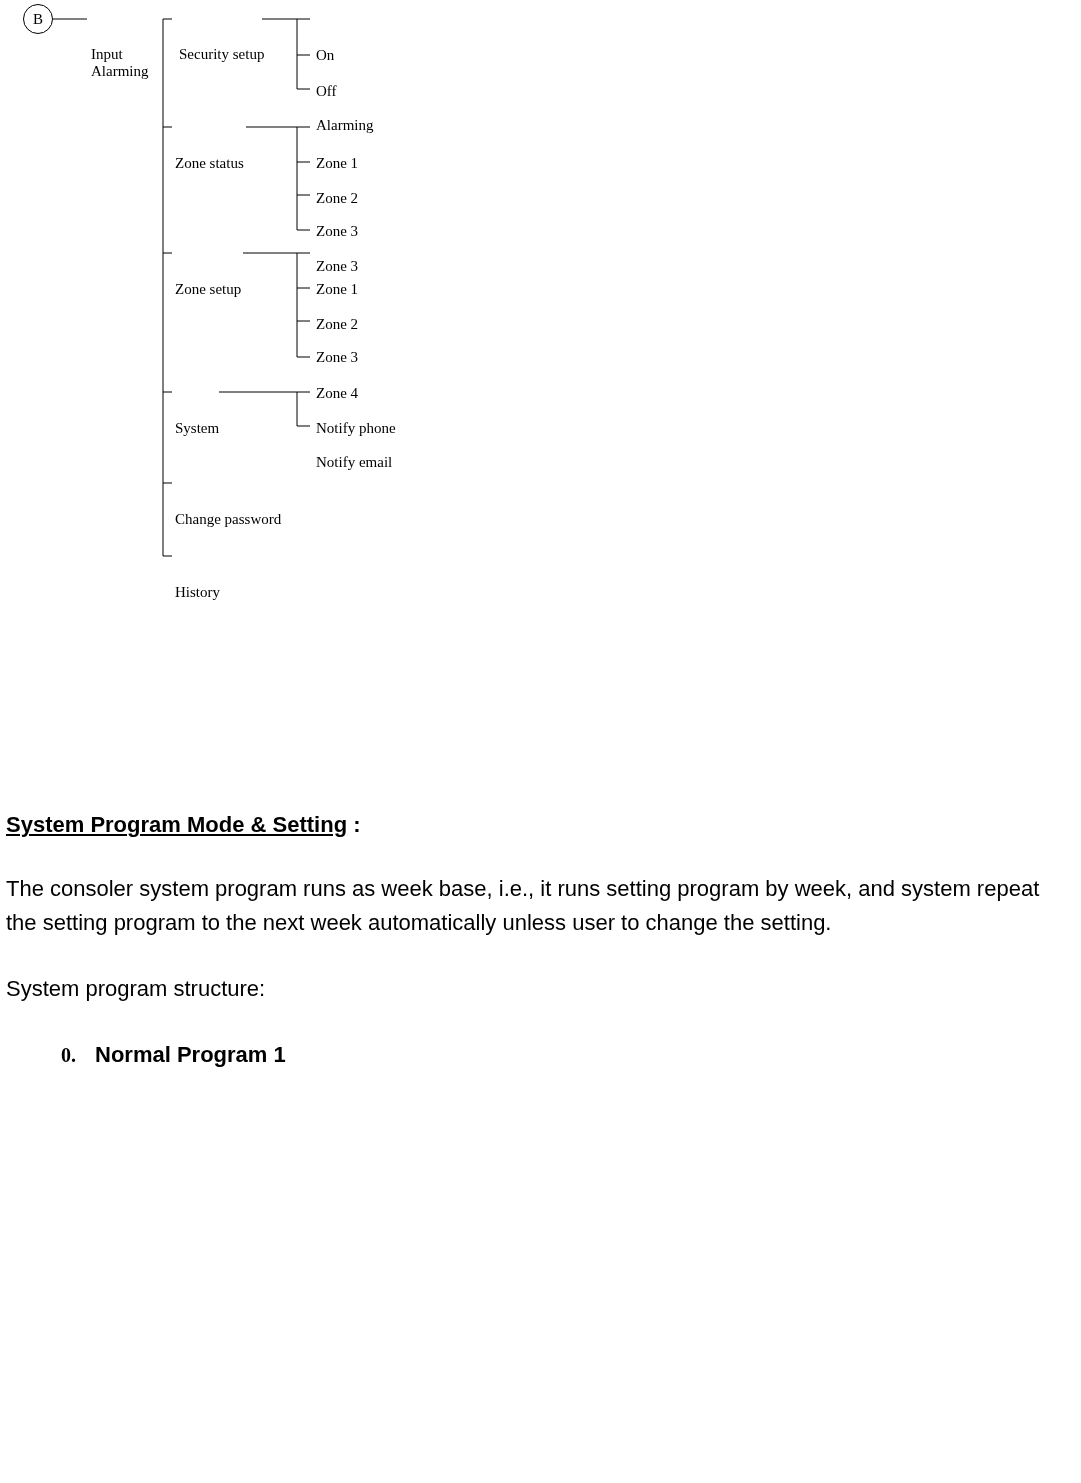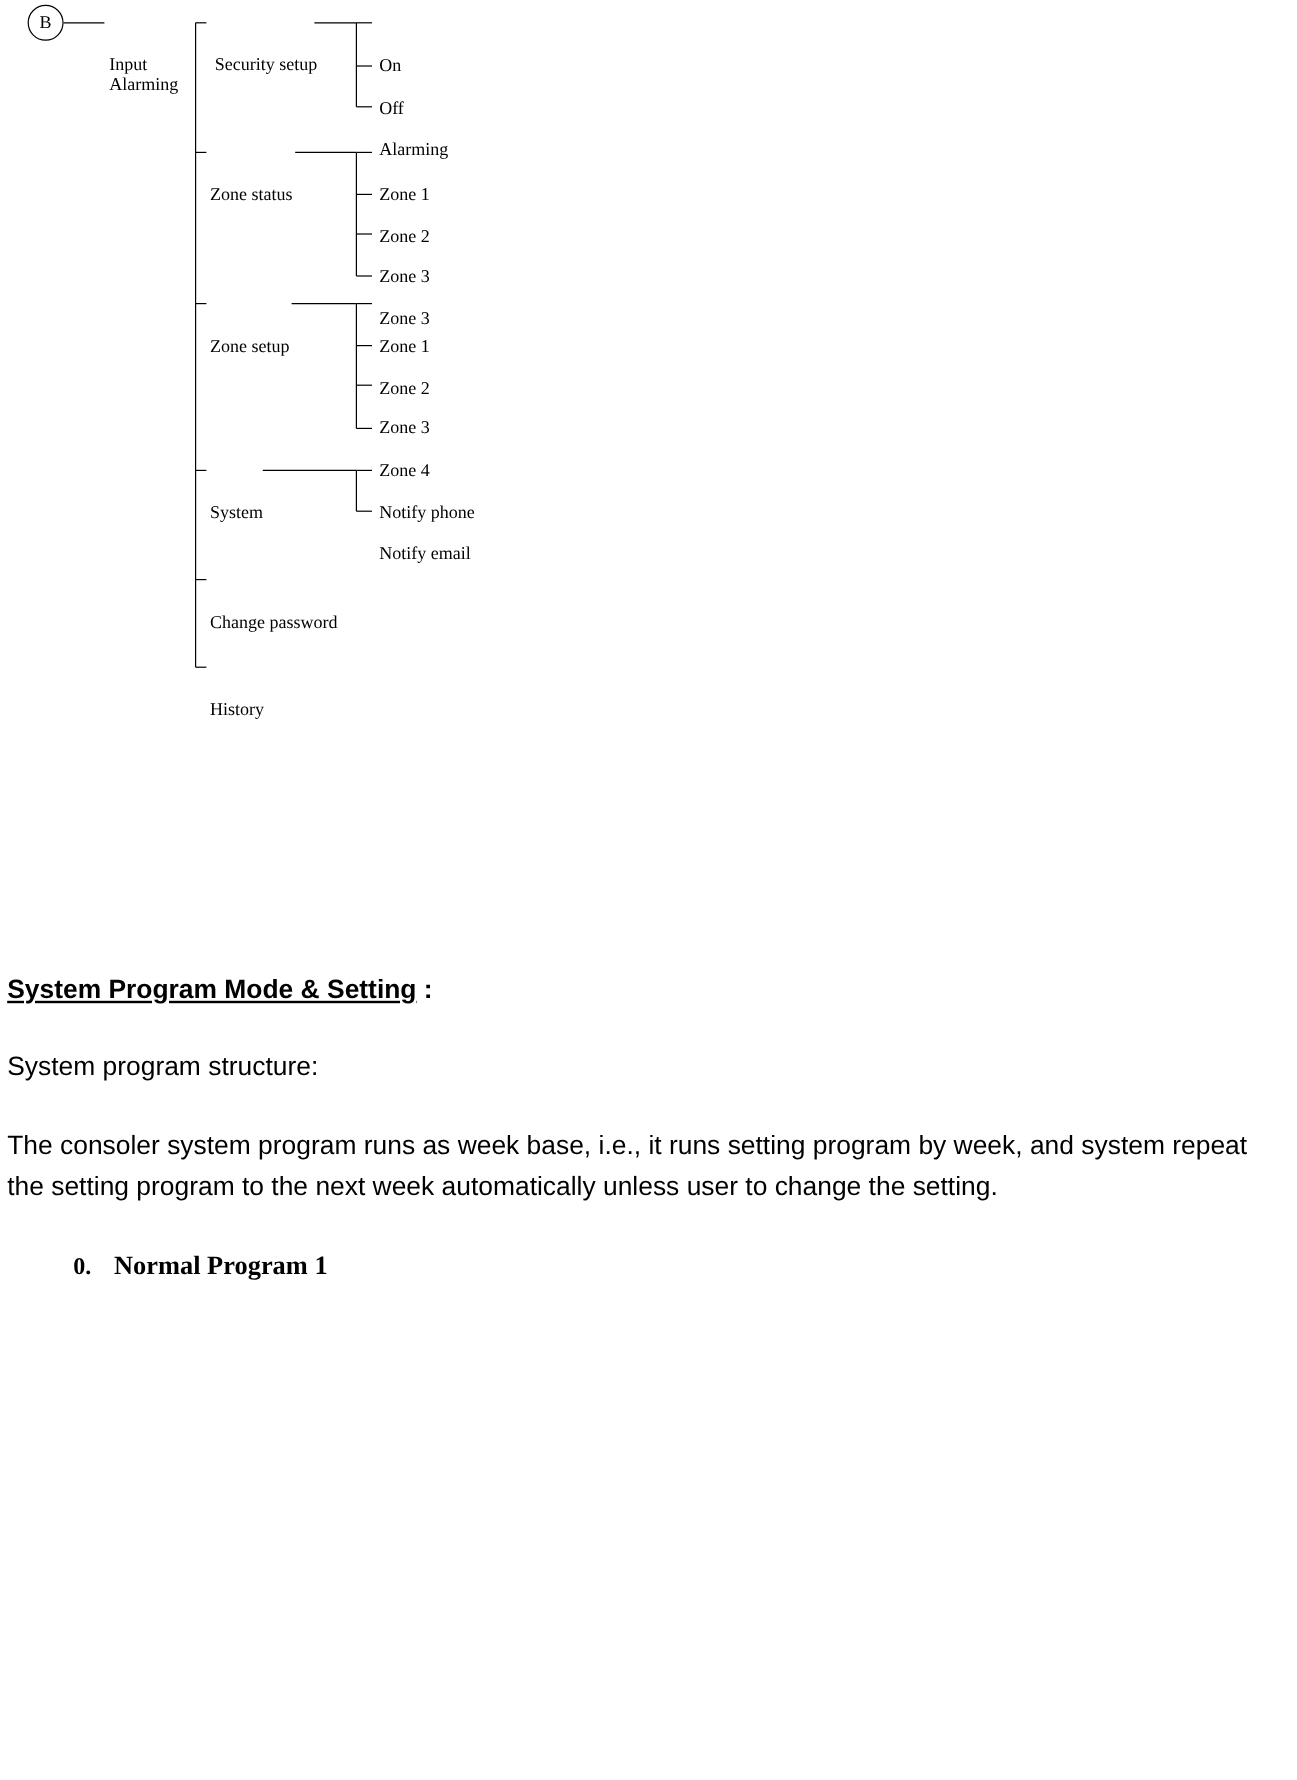--- a/index.html
+++ b/index.html
@@ -61,21 +61,21 @@
       align-items: baseline;
       gap: 16px;
     }
     .list-num {
       font-family: "Times New Roman", serif;
       font-size: 20px;
       font-weight: bold;
       min-width: 18px;
     }
     .list-text {
-      font-family: Liberation Serif, serif;
+      font-family: Liberation Sans, sans-serif;
       font-weight: bold;
     }
     .circle-b {
       position: absolute;
       top: 4px;
       left: 23px;
       width: 30px;
       height: 30px;
       border: 1px solid #000;
       border-radius: 50%;
@@ -159,21 +159,21 @@
 
   <div class="diagram-label" style="top:475px;left:175px;">Change password</div>
   <div class="diagram-label" style="top:548px;left:175px;">History</div>
 </div>
 
 <div class="content">
   <p class="heading">
     <span class="underline">System Program Mode &amp; Setting</span><span> :</span>
   </p>
 
+  <p class="para">The consoler system program runs as week base, i.e., it runs setting program by week, and system repeat the setting program to the next week automatically unless user to change the setting.</p>
   <p class="para">System program structure:</p>
-  <p class="para">The consoler system program runs as week base, i.e., it runs setting program by week, and system repeat the setting program to the next week automatically unless user to change the setting.</p>
 
 
   <div class="list-item">
     <span class="list-num">0.</span>
     <span class="list-text">Normal Program 1</span>
   </div>
 </div>
 
 </body></html>

